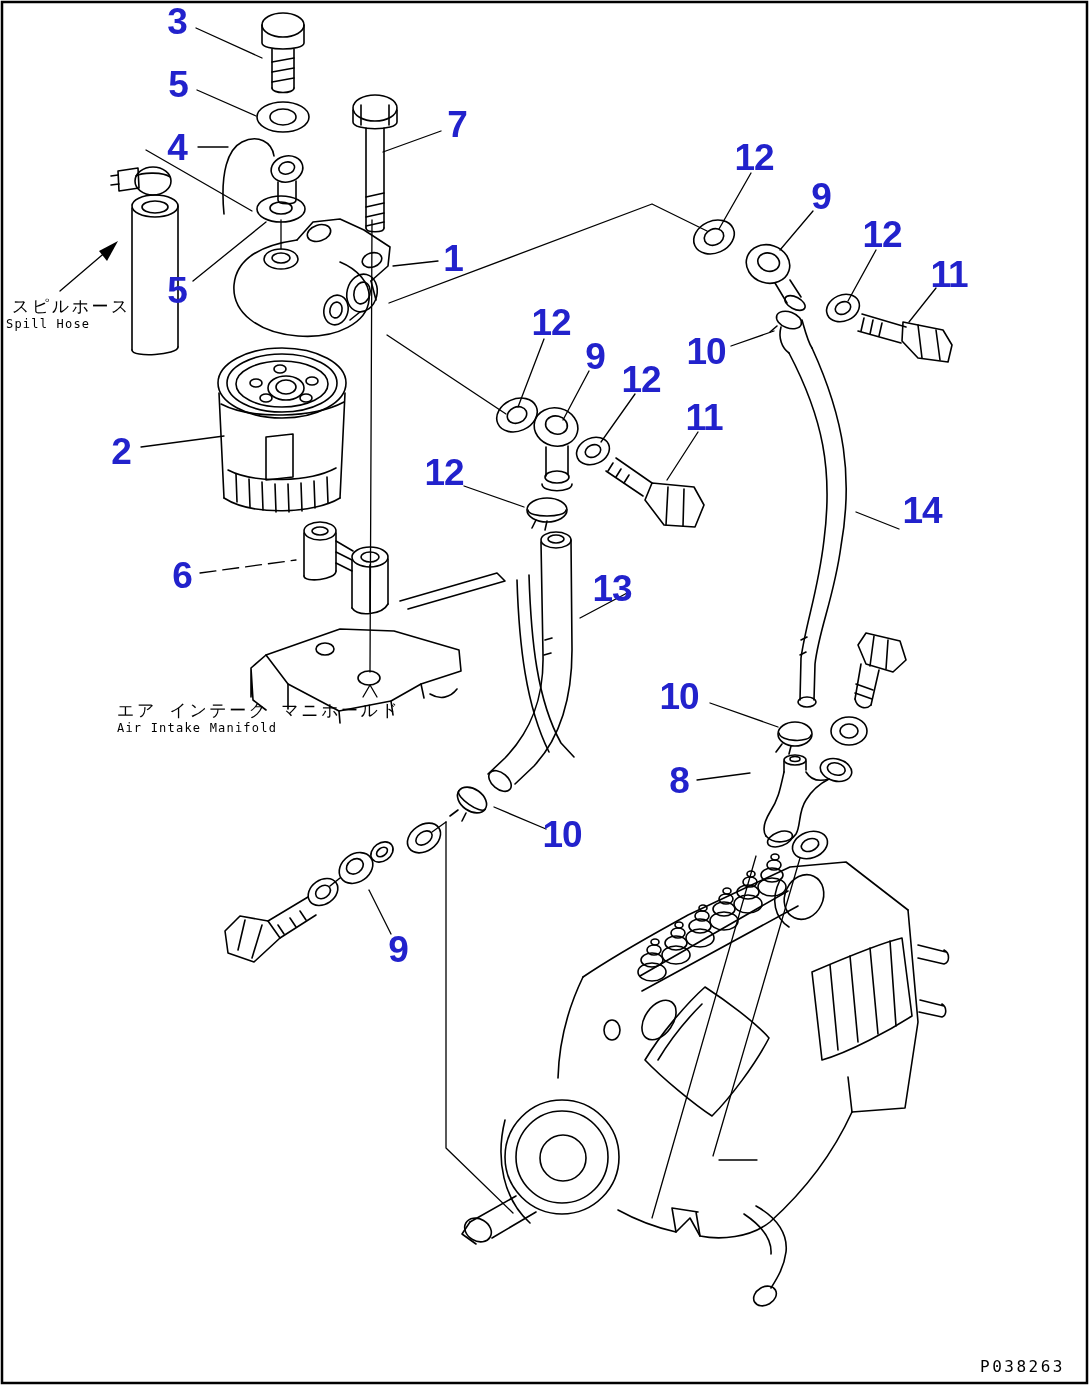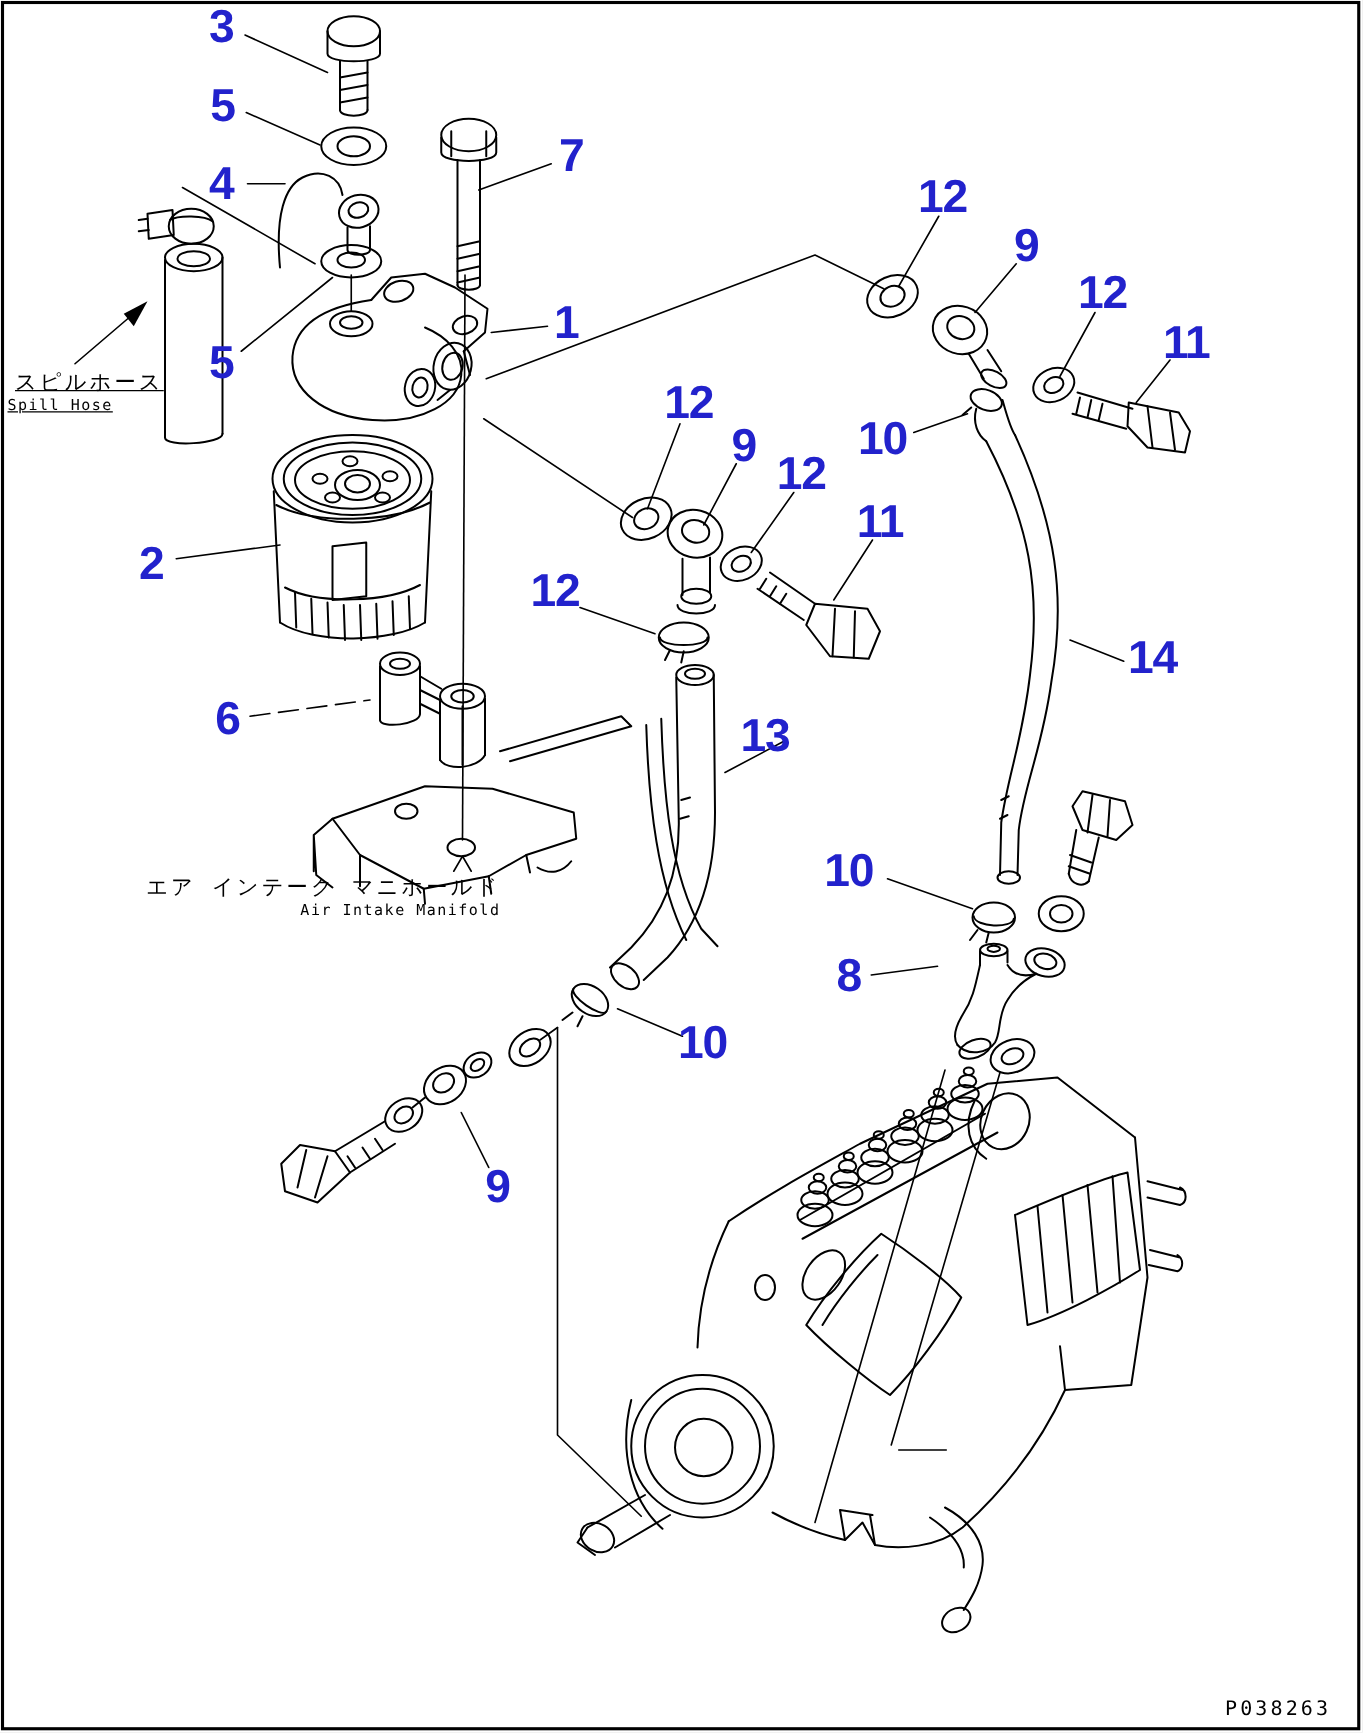--- a/index.html
+++ b/index.html
@@ -408,35 +408,35 @@
       <span class="callout" style="left: 949px; top: 274px;">11</span>
       <span class="callout" style="left: 453px; top: 258px;">1</span>
       <span class="callout" style="left: 177px; top: 290px;">5</span>
       <span class="callout" style="left: 551px; top: 322px;">12</span>
       <span class="callout" style="left: 595px; top: 356px;">9</span>
       <span class="callout" style="left: 706px; top: 351px;">10</span>
       <span class="callout" style="left: 641px; top: 379px;">12</span>
       <span class="callout" style="left: 704px; top: 417px;">11</span>
       <span class="callout" style="left: 121px; top: 451px;">2</span>
       <span class="callout" style="left: 444px; top: 472px;">12</span>
-      <span class="callout" style="left: 922px; top: 526px; text-align: center;">14</span>
+      <span class="callout" style="left: 922px; top: 510px; text-align: center;">14</span>
       <span class="callout" style="left: 182px; top: 575px;">6</span>
       <span class="callout" style="left: 612px; top: 588px;">13</span>
       <span class="callout" style="left: 679px; top: 696px;">10</span>
       <span class="callout" style="left: 679px; top: 780px;">8</span>
       <span class="callout" style="left: 562px; top: 834px;">10</span>
       <span class="callout" style="left: 398px; top: 949px;">9</span>
     </div>
 
-  <div class="diagram-label" style="left:12px;top:296px;text-decoration:underline;">
+  <div class="diagram-label" style="left:12px;top:296px;">
     <div class="jp">スピルホース</div>
     <div class="en" style="margin-left:-6px;">Spill Hose</div>
   </div>
 
   <div class="diagram-label" style="left:117px;top:700px;">
     <div class="jp">エア インテーク マニホールド</div>
-    <div class="en" style="text-align:right;">Air Intake Manifold</div>
+    <div class="en" style="">Air Intake Manifold</div>
   </div>
 
 
   <div class="code" style="left:980px;top:1357px;">P038263</div>
 
 </div>
 
 </body></html>

